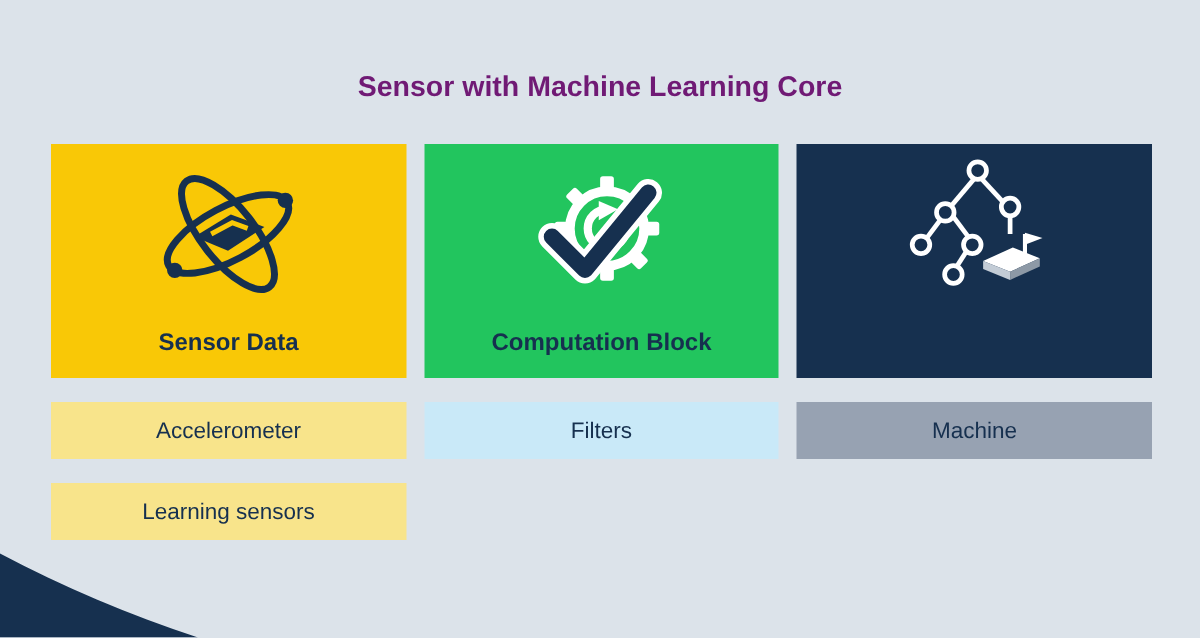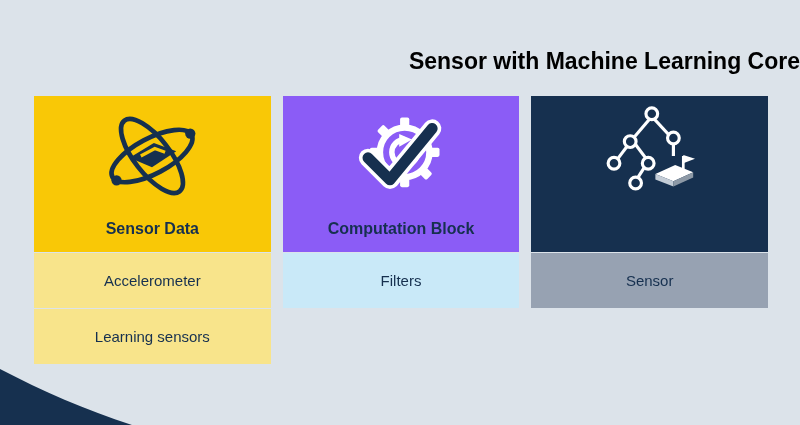--- a/index.html
+++ b/index.html
@@ -4,43 +4,43 @@
 <style>
   html,body{margin:0;padding:0;}
   body{
     width:800px;height:425px;position:relative;overflow:hidden;
     background:#dce3ea;
     font-family:"Liberation Sans",sans-serif;
     color:#16304f;
   }
   .title{
     position:absolute;top:48px;left:0;width:100%;
-    text-align:right;font-size:23px;font-weight:bold;color:#000000;
+    text-align:center;font-size:19px;font-weight:bold;color:#701a75;
   }
   .columns{
     position:absolute;left:34px;top:96px;width:734px;
     display:flex;gap:12px;
   }
-  .col{width:237px;display:flex;flex-direction:column;gap:1px;}
+  .col{width:237px;display:flex;flex-direction:column;gap:16px;}
   .main-box{
     height:156px;position:relative;
     display:flex;flex-direction:column;align-items:center;justify-content:flex-start;
   }
   .main-box .icon-wrap{margin-top:6px;height:108px;display:flex;align-items:center;justify-content:center;}
   .main-label{
     position:absolute;bottom:14px;left:0;width:100%;text-align:center;
     font-size:16px;font-weight:bold;
   }
   .row-box{
-    height:55px;display:flex;align-items:center;justify-content:center;
+    height:38px;display:flex;align-items:center;justify-content:center;
     font-size:15px;
   }
   .bg-yellow{background:#f9c806;}
   .bg-yellow-light{background:#f8e48b;}
-  .bg-blue{background:#8b5cf6;}
+  .bg-blue{background:#22c55e;}
   .bg-blue-light{background:#c9e9f8;}
   .bg-navy{background:#16304f;}
   .bg-gray{background:#97a2b2;}
   .text-navy{color:#16304f;}
   .text-white{color:#ffffff;}
   .corner-swoosh{position:absolute;left:0;bottom:0;}
 </style>
 </head>
 <body>
 
@@ -140,20 +140,20 @@
           <g>
             <polygon points="66,80 88,70 108,78 86,88" fill="#ffffff"></polygon>
             <polygon points="66,80 86,88 86,94 66,86" fill="#c3ccd6"></polygon>
             <polygon points="86,88 108,78 108,84 86,94" fill="#8d99a6"></polygon>
             <line x1="97" y1="60" x2="97" y2="75" stroke="#ffffff" stroke-width="3"></line>
             <polygon points="97,59 110,63 97,68" fill="#ffffff"></polygon>
           </g>
         </svg>
       </div>
     </div>
-    <div class="row-box bg-gray text-navy">Sensor</div>
+    <div class="row-box bg-gray text-navy">Machine</div>
   </div>
 
 </div>
 
 <svg class="corner-swoosh" width="132" height="58" viewBox="0 0 132 58">
   <path d="M0,58 L0,2 C42,24 86,43 132,58 Z" fill="#16304f"></path>
 </svg>
 
 </body></html>

